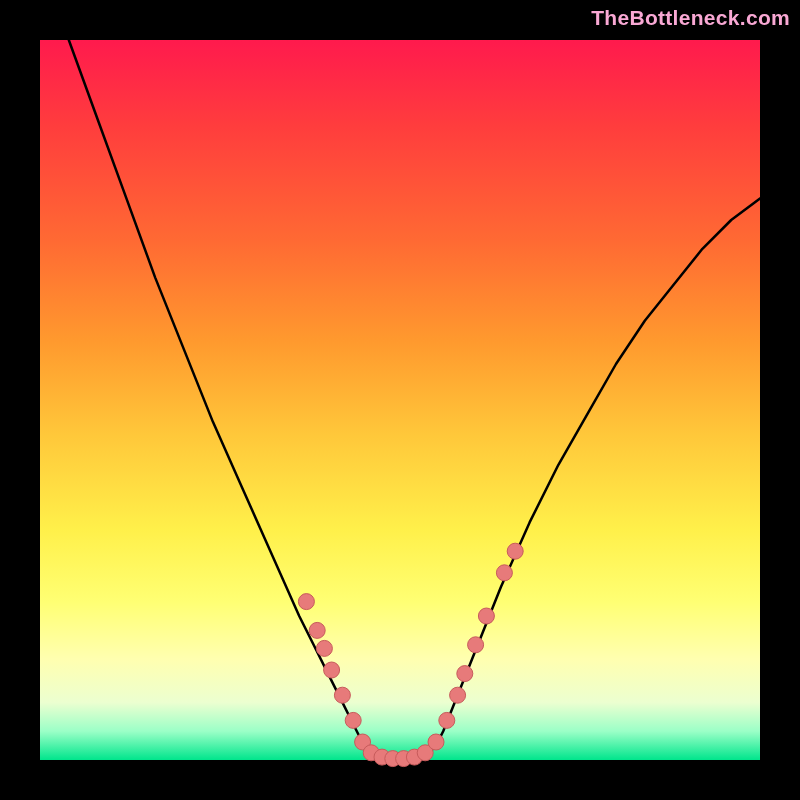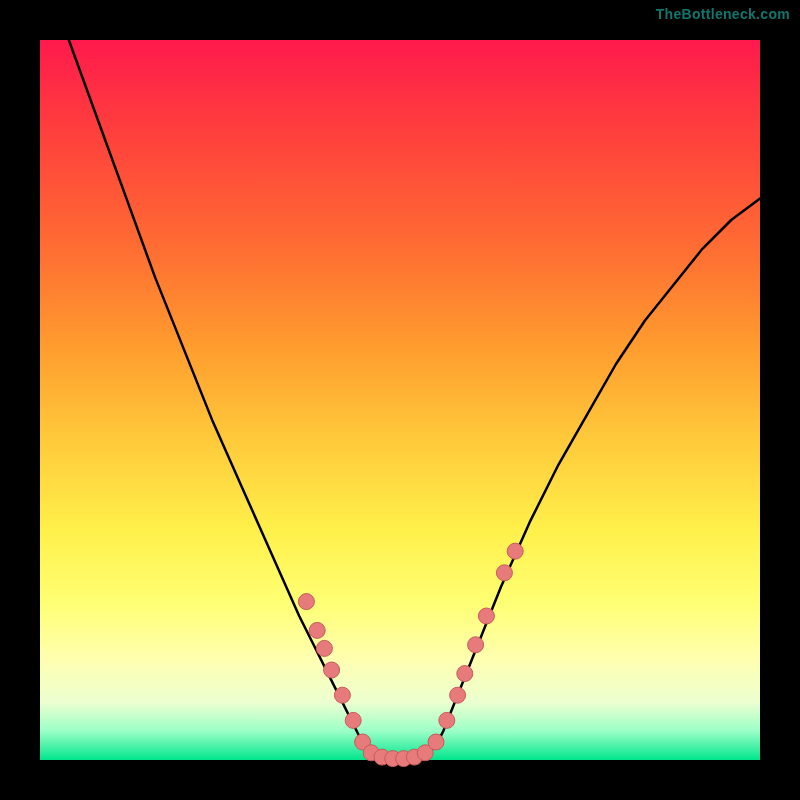--- a/index.html
+++ b/index.html
@@ -35,23 +35,23 @@
       #ffffb0 86%,
       #ecffd0 92%,
       #9bffc7 96%,
       #00e58c 100%);
   }
   .watermark {
     position: absolute;
     top: 6px;
     right: 10px;
     font-family: Arial, Helvetica, sans-serif;
-    font-size: 14px;
+    font-size: 21px;
     font-weight: 600;
-    color: #0f766e;
+    color: #f9a8d4;
     letter-spacing: 0.3px;
     user-select: none;
   }
   svg.curve {
     position: absolute;
     left: 0;
     top: 0;
     width: 720px;
     height: 720px;
     overflow: visible;

